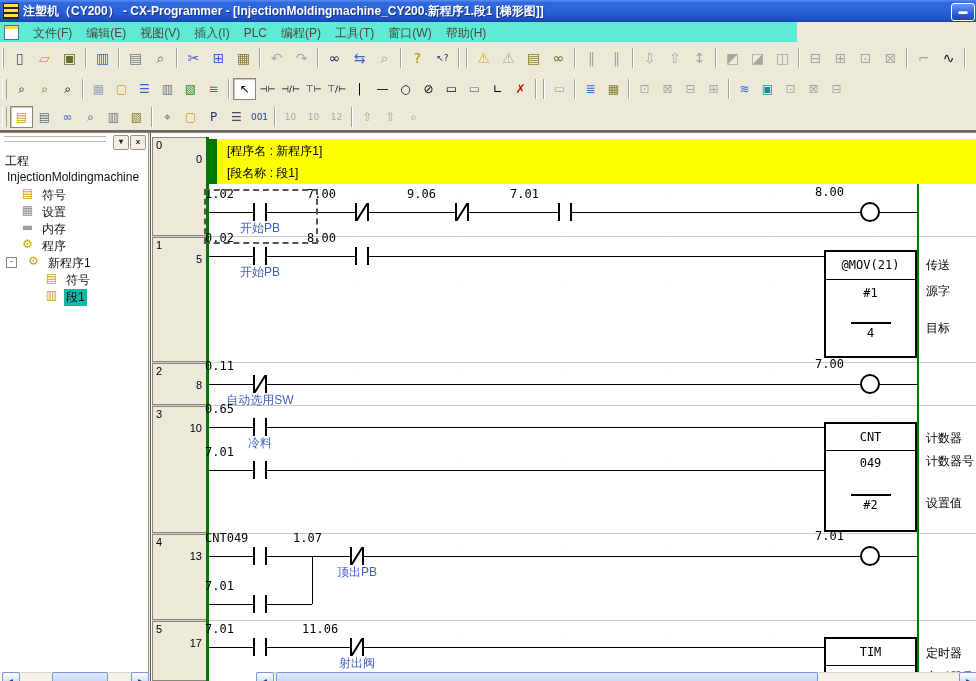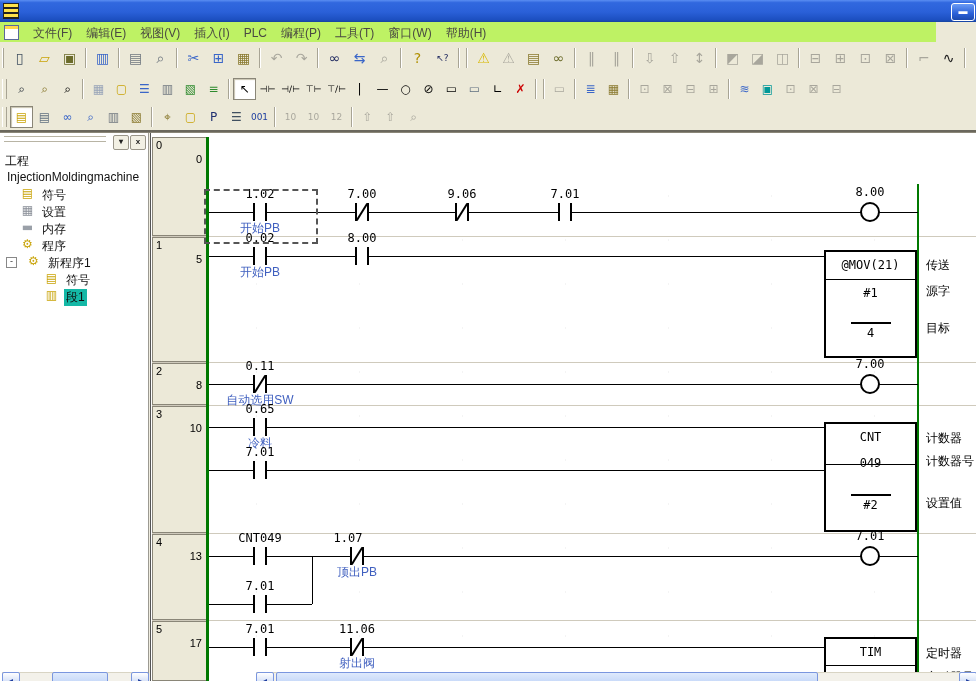--- a/index.html
+++ b/index.html
@@ -5,21 +5,21 @@
   html,body{margin:0;padding:0}
   body{width:976px;height:681px;overflow:hidden;font-family:"Liberation Sans",sans-serif;background:#ECE9D8}
   #screen{position:absolute;left:0;top:0;width:976px;height:681px;overflow:hidden}
   .abs{position:absolute}
   
   #titlebar{left:0;top:0;width:976px;height:22px;background:linear-gradient(180deg,#5a8ef2 0%,#3168df 12%,#2a60d8 55%,#1c4fc0 90%,#16439f 100%);display:flex;align-items:center}
   #titlebar .ttl{color:#fff;font-weight:bold;font-size:12px;white-space:nowrap;text-shadow:1px 1px 1px #12337a;margin-left:4px}
   #app-ico{width:14px;height:14px;margin-left:3px;background:repeating-linear-gradient(180deg,#ffe24a 0 3px,#222 3px 5px);border:1px solid #222;flex:none}
   .winbtn{position:absolute;top:3px;width:22px;height:16px;border:1px solid #fff;border-radius:3px;background:linear-gradient(180deg,#6b9bf5,#2a60d8 60%,#1c49ad);color:#fff;font-size:9px;text-align:center;line-height:14px}
   
-  #menubar{left:0;top:22px;width:936px;height:20px;background:#bef264;display:flex;align-items:center;border-bottom:1px solid #e0dcc8}
+  #menubar{left:0;top:22px;width:797px;height:20px;background:#5eead4;display:flex;align-items:center;border-bottom:1px solid #e0dcc8}
   #child-ico{width:13px;height:13px;margin:0 7px 0 4px;background:#fff;border:1px solid #5a6a9a;box-shadow:inset 0 3px 0 #ffd84a}
   .menu-item{font-size:12px;color:#4a4a42;padding:2px 7px;white-space:nowrap}
   
   .tbrow{left:0;width:976px;background:#ECE9D8;display:flex;align-items:center;border-bottom:1px solid #dcd8c4}
   .grip{width:3px;height:20px;margin:0 3px 0 2px;border-left:1px solid #fff;border-right:1px solid #a8a494}
   .tbtn{flex:none;display:flex;align-items:center;justify-content:center;background:transparent;border:1px solid transparent;padding:0;font-family:"DejaVu Sans",sans-serif;white-space:nowrap;overflow:hidden}
   .tbtn.disabled{opacity:.4;filter:grayscale(1)}
   .tbtn.pressed{background:#fff;border:1px solid #8a8678;box-shadow:inset 1px 1px 1px #c8c4b0}
   .tsep{width:0;height:20px;border-left:1px solid #a8a494;border-right:1px solid #fff;margin:0 3px}
   
@@ -41,41 +41,42 @@
   .busbar{position:absolute;background:#007800}
   .rsep{position:absolute;left:152px;width:824px;height:1px;background:#cfcabc}
   #banner{left:209px;top:139px;width:767px;height:45px;background:#FFFF00}
   #banner .grn{position:absolute;left:0;top:0;width:8px;height:45px;background:#007800}
   #banner .bl{position:absolute;left:18px;font-size:12px;color:#000;white-space:nowrap}
   .wire{position:absolute;height:1px;background:#000}
   .vwire{position:absolute;width:1px;background:#000}
   .cgap{position:absolute;background:#fff}
   .cbar{position:absolute;width:2px;background:#000}
   .cslash{position:absolute;height:2px;background:#000;transform:rotate(-58deg)}
-  .addr{position:absolute;width:110px;text-align:center;font-family:"DejaVu Sans Mono",monospace;font-size:12px;color:#000;white-space:nowrap}
+  .addr{position:absolute;width:110px;font-family:"DejaVu Sans Mono",monospace;font-size:12px;color:#000;white-space:nowrap}
   .cmt{position:absolute;width:110px;text-align:center;font-size:12px;color:#3F5FBF;white-space:nowrap}
   .coil{position:absolute;width:16px;height:16px;border:2px solid #000;border-radius:50%;background:#fff}
   .iblock{position:absolute;border:2px solid #000;background:#fff}
   .iblock .bt{position:absolute;left:0;top:0;width:100%;text-align:center;font-family:"DejaVu Sans Mono",monospace;font-size:12px;padding-top:6px;border-bottom:1.5px solid #000;box-sizing:border-box}
   .iblock .op{position:absolute;left:0;width:100%;text-align:center;font-family:"DejaVu Sans Mono",monospace;font-size:12px}
   .opline{position:absolute;height:1.5px;background:#000}
   .oplabel{position:absolute;left:926px;font-size:12px;color:#000;white-space:nowrap}
   #selbox{left:204px;top:189px;width:110px;height:51px;border:2px dashed #555;background:transparent}
   
   .sbtn{position:absolute;width:16px;height:16px;background:linear-gradient(180deg,#fff,#d4e0f8 55%,#bcd0f4);border:1px solid #7a96df;border-radius:2px;color:#1F3E9E;font-size:8px;text-align:center;line-height:15px}
   .strack{position:absolute;height:16px;background:#f3f1ea;border-top:1px solid #d8d4c4}
   .sthumb{position:absolute;top:0;height:16px;background:linear-gradient(180deg,#dfeafc,#b4cbf6);border:1px solid #7a96df;border-radius:2px}
 </style>
 </head>
 <body>
 
 <div id="screen">
 
   <div id="titlebar" class="abs">
     <div id="app-ico"></div>
+    <div class="ttl">注塑机（CY200） - CX-Programmer - [InjectionMoldingmachine_CY200.新程序1.段1 [梯形图]]</div>
     <div class="winbtn" style="left:951px">▬</div>
   </div>
 
   <div id="menubar" class="abs">
     <div id="child-ico"></div>
     <span id="menu-items"><span class="menu-item">文件(F)</span><span class="menu-item">编辑(E)</span><span class="menu-item">视图(V)</span><span class="menu-item">插入(I)</span><span class="menu-item">PLC</span><span class="menu-item">编程(P)</span><span class="menu-item">工具(T)</span><span class="menu-item">窗口(W)</span><span class="menu-item">帮助(H)</span></span>
     <div class="abs" style="left:956px;top:26px;width:15px;height:13px;border:1px solid #b0ac9c;background:#ECE9D8;font-size:8px;text-align:center;line-height:11px;color:#555">—</div>
   </div>
 
   <div id="tb1" class="tbrow abs" style="top:42px;height:32px">
@@ -359,39 +360,44 @@
       <div class="coil" style="left: 860px; top: 374px;"></div>
       <div class="addr" style="left: 815px; top: 529px;">7.01</div>
       <div class="coil" style="left: 860px; top: 546px;"></div>
       <div class="iblock abs" style="left: 824px; top: 250px; width: 89px; height: 104px;">
         <div class="bt" style="height: 28px;">@MOV(21)</div>
         <div class="op" style="top: 34px;">#1</div>
         <div class="opline" style="left: 24.5px; top: 70px; width: 40px;"></div>
         <div class="op" style="top: 74px;">4</div>
       </div>
       <div class="iblock abs" style="left: 824px; top: 422px; width: 89px; height: 106px;">
-        <div class="bt" style="height: 41px;">CNT</div>
+        <div class="bt" style="height: 27px;">CNT</div>
         <div class="op" style="top: 32px;">049</div>
         <div class="opline" style="left: 24.5px; top: 70px; width: 40px;"></div>
         <div class="op" style="top: 74px;">#2</div>
       </div>
       <div class="iblock abs" style="left: 824px; top: 637px; width: 89px; height: 56px;">
         <div class="bt" style="height: 27px;">TIM</div>
         <div class="op" style="top: 31px;">045</div>
       </div>
       <div class="oplabel" style="top: 257px;">传送</div>
       <div class="oplabel" style="top: 283px;">源字</div>
       <div class="oplabel" style="top: 320px;">目标</div>
       <div class="oplabel" style="top: 430px;">计数器</div>
       <div class="oplabel" style="top: 453px;">计数器号</div>
       <div class="oplabel" style="top: 495px;">设置值</div>
       <div class="oplabel" style="top: 645px;">定时器</div>
       <div class="oplabel" style="top: 669px;">定时器号</div>
     </div>
 
+  <div id="banner" class="abs">
+    <div class="grn"></div>
+    <div class="bl" style="top:4px">[程序名 :  新程序1]</div>
+    <div class="bl" style="top:26px">[段名称 :  段1]</div>
+  </div>
 
   <div id="selbox" class="abs" style="left: 204px; top: 189px; width: 110px; height: 51px;"></div>
 
   <div id="sb-side" style="position: absolute; left: 2px; top: 672px; width: 146px; height: 17px;">
       <div class="strack" style="left: 0px; top: 0px; width: 146px;"></div>
       <div class="sbtn" style="left: 0px; top: 0px;">◂</div>
       <div class="sthumb" style="left: 50px; width: 54px;"></div>
       <div class="sbtn" style="left: 129px; top: 0px;">▸</div>
     </div>
   <div id="sb-main" style="position: absolute; left: 256px; top: 672px; width: 720px; height: 17px;">

